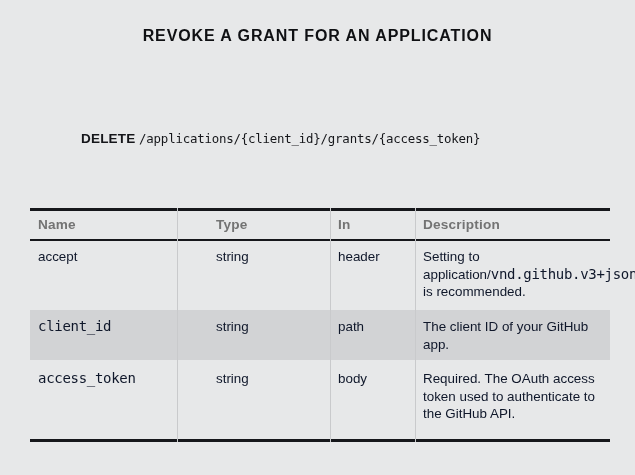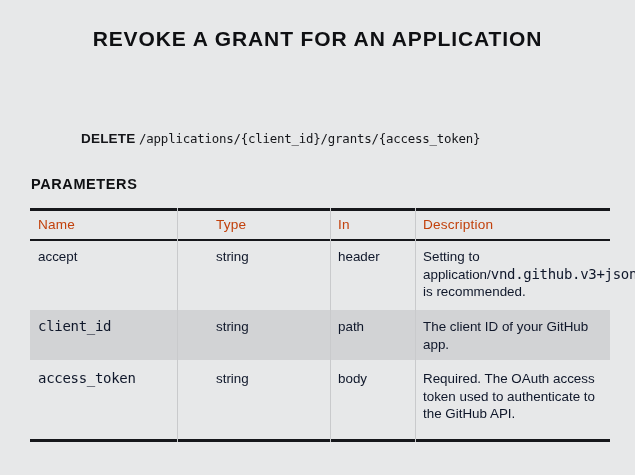--- a/index.html
+++ b/index.html
@@ -18,21 +18,21 @@
   .page {
     position: absolute;
     inset: 0;
   }
   .doc-title {
     position: absolute;
     left: 0;
     right: 0;
     top: 27px;
     text-align: center;
-    font-size: 21px;
+    font-size: 16px;
     font-weight: bold;
     letter-spacing: 0.9px;
     color: #0f1013;
   }
   .intro {
     position: absolute;
     left: 31px;
     top: 68px;
     width: 570px;
     font-size: 14.6px;
@@ -116,23 +116,23 @@
     font-size: 13.4px;
     line-height: 17.5px;
     color: #0f172a;
   }
   .c-name { left: 8px;   width: 135px; }
   .c-type { left: 155px; width: 140px; margin-left: 31px; }
   .c-in   { left: 308px; width: 72px;  }
   .c-desc { left: 393px; width: 180px; }
 
   .head-row .cell {
-    font-weight: normal;
+    font-weight: bold;
     font-size: 13.6px;
-    color: #c2410c;
+    color: #737373;
     letter-spacing: 0.2px;
   }
   .head-row { top: 8px; }
 
   .mono {
     font-family: "DejaVu Sans Mono", monospace;
     font-size: 14px;
     letter-spacing: -0.3px;
   }
   .r1 { top: 40px; }
@@ -145,21 +145,20 @@
 <div class="page">
 
   <div class="doc-title">REVOKE A GRANT FOR AN APPLICATION</div>
 
 
   <div class="endpoint">
     <span class="verb">DELETE</span>
     <span class="path">/applications/{client_id}/grants/{access_token}</span>
   </div>
 
-  <div class="section-title">PARAMETERS</div>
 
   <div class="table-wrap">
 
     <div class="band band-client"></div>
 
     <div class="rule rule-top"></div>
     <div class="rule rule-header"></div>
     <div class="rule rule-bottom"></div>
 
     <div class="vline v1"></div>

